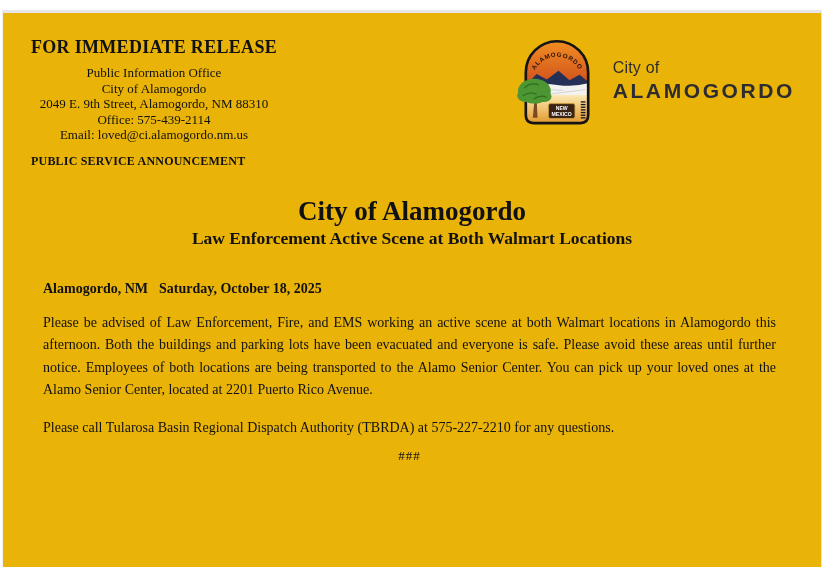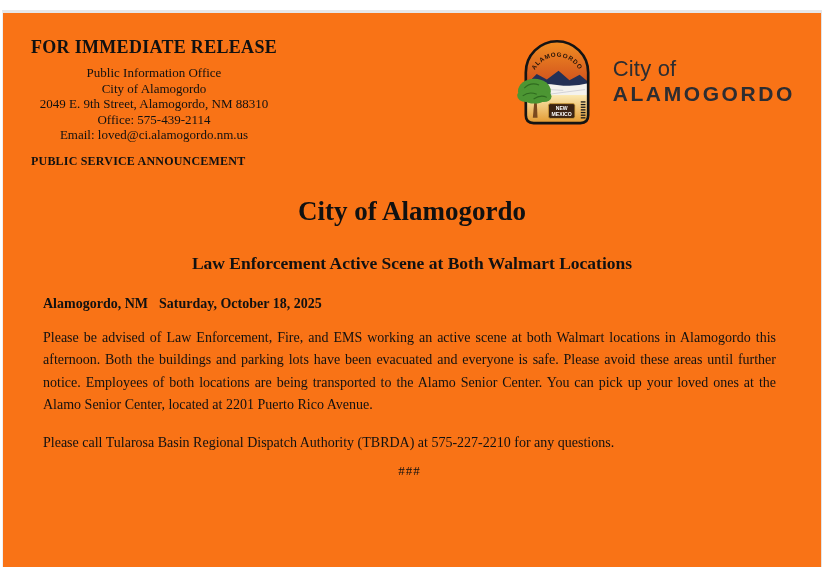--- a/index.html
+++ b/index.html
@@ -1,32 +1,32 @@
 <!DOCTYPE html>
 <html><head>
 <meta charset="utf-8">
 <style>
   html,body{margin:0;padding:0;background:#fdfdfd;}
   .viewport{width:825px;height:567px;position:relative;background:#ffffff;overflow:hidden;
             font-family:"Liberation Serif","DejaVu Serif",serif;color:#111;}
-  .frame{position:absolute;left:2px;right:3px;top:10px;bottom:0;background:#f97316;
+  .frame{position:absolute;left:2px;right:3px;top:10px;bottom:0;background:#eab308;
          border-top:3px solid #e7e7e9;border-left:1px solid #f0f0f2;border-right:1px solid #e3e3e5;
          box-sizing:border-box;padding-top:24px;}
   .header-row{display:flex;justify-content:space-between;align-items:flex-start;padding:0 22px 0 28px;}
   .release-label{font-size:18px;font-weight:bold;letter-spacing:.3px;margin:0 0 7px 0;}
   .contact-line{font-size:13px;line-height:15.6px;text-align:center;}
   .logo-row{display:flex;align-items:center;gap:16px;margin-top:-2px;padding-right:4px;}
   .emblem{width:80px;height:92px;overflow:visible;}
   .wordmark{font-family:"Liberation Sans","DejaVu Sans",sans-serif;color:#2d2d31;line-height:1.05;}
-  .wordmark .small{font-size:22px;font-weight:500;letter-spacing:.2px;}
+  .wordmark .small{font-size:16px;font-weight:500;letter-spacing:.2px;}
   .wordmark .big{font-size:21px;font-weight:bold;letter-spacing:2.6px;margin-top:3px;}
   .psa-label{font-size:12px;font-weight:bold;letter-spacing:.2px;margin:11px 0 0 28px;}
   .doc-title{text-align:center;font-size:27px;font-weight:bold;margin-top:27px;}
-  .doc-subtitle{text-align:center;font-size:17.5px;font-weight:bold;margin-top:26px;}
-  .dateline{margin:22px 45px 0 40px;font-size:14px;font-weight:bold;}
+  .doc-subtitle{text-align:center;font-size:17.5px;font-weight:bold;margin-top:1px;}
+  .dateline{margin:32px 45px 0 40px;font-size:14px;font-weight:bold;}
   .dateline .date{margin-left:11px;}
   .body-para{margin:15px 45px 0 40px;font-size:14px;line-height:22.4px;text-align:justify;}
   .end-mark{margin:9px 45px 0 40px;text-align:center;font-size:13px;letter-spacing:1px;}
 </style>
 </head>
 <body>
 
 <div class="viewport">
   <div class="frame">
 

